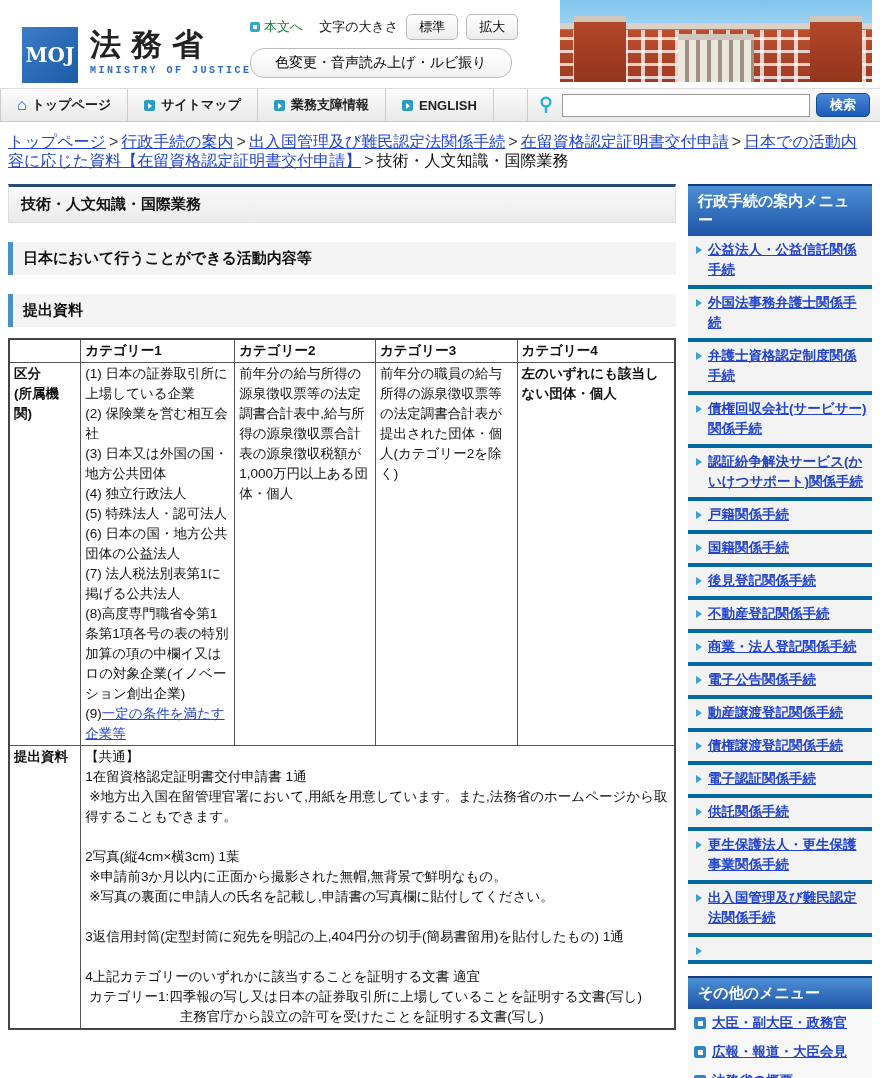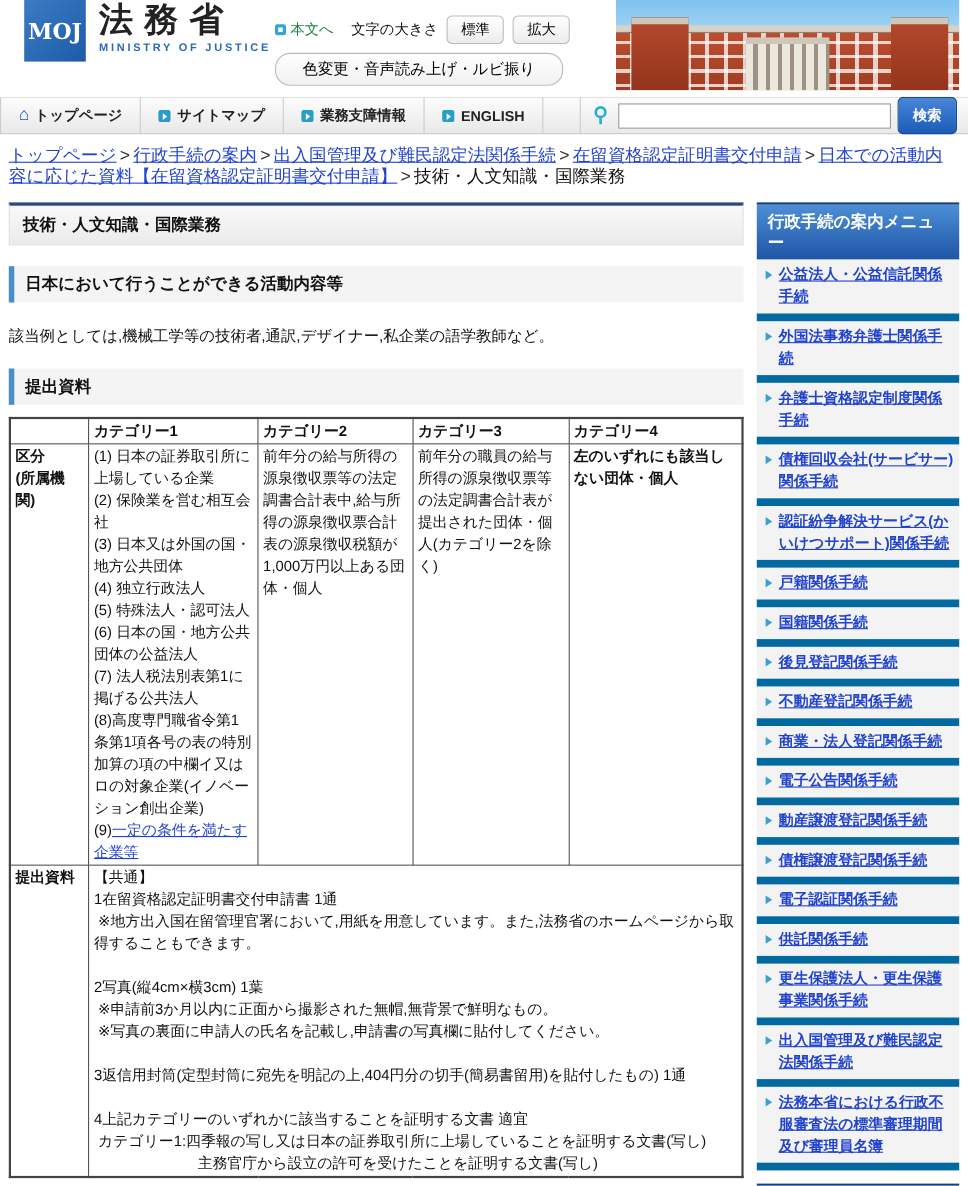--- a/index.html
+++ b/index.html
@@ -1,27 +1,27 @@
 <!DOCTYPE html>
 <html lang="ja"><head>
 <meta charset="utf-8">
 <style>
   * { margin:0; padding:0; box-sizing:border-box; }
   html,body { width:880px; height:1078px; overflow:hidden; background:#fff;
     font-family:"Liberation Sans","DejaVu Sans",sans-serif; color:#111; }
 
   
   .header { position:relative; height:88px; background:#fff; }
-  .logo-wrap { position:absolute; left:22px; top:0; display:flex; align-items:flex-start;justify-content:center; }
+  .logo-wrap { position:absolute; left:22px; top:27px; display:flex; align-items:flex-start;justify-content:center; }
   .logo-mark { width:56px; height:56px; background:linear-gradient(135deg,#3b7cc4,#1d5ba8);
     color:#fff; display:flex; align-items:center; justify-content:center;
     font-family:"DejaVu Serif","Liberation Serif",serif; font-weight:bold; font-size:20px; }
   .logo-text { margin-left:12px; }
   .site-name { font-size:31px; font-weight:bold; letter-spacing:10px; color:#222; line-height:36px; }
-  .site-name-en { font-size:10px; font-weight:bold; letter-spacing:2.5px; color:#2b6bb8; margin-top:2px; }
+  .site-name-en { font-size:10px; font-weight:bold; letter-spacing:2.5px; color:#2b6bb8; margin-top:2px;font-family:Liberation Mono, monospace; }
   .util { position:absolute; left:250px; top:14px; width:300px; }
   .util-row1 { display:flex; align-items:center; font-size:13px; }
   .skip-icon { width:10px; height:10px; background:#35a6cc; border-radius:2px; display:inline-block;
     margin-right:4px; position:relative; }
   .skip-icon::after { content:''; position:absolute; left:3px; top:3px; width:4px; height:4px; background:#fff; }
   .skip-label { margin-right:16px; }
   .fs-label { margin-right:8px; }
   .fs-btn { font-size:13px; padding:3px 12px; background:linear-gradient(#fff,#ececec);
     border:1px solid #bbb; border-radius:5px; margin-right:8px; cursor:pointer; }
   .acc-btn { margin-top:8px; font-size:14px; padding:5px 24px; background:linear-gradient(#fff,#f1f1f1);
@@ -49,21 +49,21 @@
     font-size:13px; font-weight:bold; color:#222; cursor:pointer; }
   .nav-item:first-child { border-left:1px solid #ccc; }
   .home-icon { color:#1a5cb8; font-size:16px; margin-right:5px; line-height:1; }
   .sq-icon { width:11px; height:11px; background:#2a9cc8; border-radius:2px; margin-right:6px;
     position:relative; flex-shrink:0; }
   .sq-icon::after { content:''; position:absolute; left:4px; top:3px; width:0; height:0;
     border-left:4px solid #fff; border-top:3px solid transparent; border-bottom:3px solid transparent; }
   .nav-search { margin-left:auto; display:flex; align-items:center; padding:0 10px; border-left:1px solid #ccc; }
   .mag { margin-right:8px; }
   .search-input { width:248px; height:23px; border:1px solid #9a9a9a; background:#fff; padding:0 4px; font-size:13px; }
-  .search-btn { margin-left:6px; height:34px; padding:0 13px; font-size:13px; font-weight:bold; color:#fff;
+  .search-btn { margin-left:6px; height:24px; padding:0 13px; font-size:13px; font-weight:bold; color:#fff;
     background:linear-gradient(#4a86d8,#1a5cb8); border:1px solid #164a92; border-radius:5px; cursor:pointer; }
 
   
   .breadcrumb { padding:10px 8px 6px 8px; font-size:16px; line-height:19px; color:#222; }
   .bc-link { color:#2244cc; text-decoration:underline; }
   .bc-sep { color:#333; margin:0 3px; }
   .bc-current { color:#111; }
 
   
   .main-wrap { display:flex; padding:8px 8px 0 8px; align-items:flex-start; }
@@ -84,21 +84,21 @@
   .doc-table th { font-weight:bold; }
   .c0 { width:71px; } .c1 { width:152px; } .c2 { width:139px; } .c3 { width:140px; } .c4 { width:156px;font-weight:bold; }
   .pre { white-space:pre-wrap; }
   .cell-link { color:#2244cc; text-decoration:underline; }
 
   
   .menu-box { margin-bottom:12px; }
   .menu-header { background:linear-gradient(#4d8fd6,#1e55a6); border-top:2px solid #123c7a;
     color:#fff; font-size:15px; font-weight:bold; padding:6px 10px; }
   .menu-list { list-style:none; background:#f3f3f3; }
-  .menu-item { display:flex; align-items:flex-start; padding:4px 4px 5px 8px; border-bottom:7px solid #0369a1; cursor:pointer; }
+  .menu-item { display:flex; align-items:flex-start; padding:4px 4px 5px 8px; border-bottom:4px solid #0369a1; cursor:pointer; }
   .menu-link { color:#2244cc; text-decoration:underline; font-size:13.5px; font-weight:bold; line-height:20px; }
   .tri-icon { width:0; height:0; border-left:6px solid #3aa0d0; border-top:4px solid transparent;
     border-bottom:4px solid transparent; margin:6px 6px 0 0; flex-shrink:0; }
   .menu-list2 { list-style:none; background:#f8f8f8; }
   .menu-list2 .menu-item { border-bottom:none; padding:4px 4px 5px 6px; }
   .sqw-icon { width:12px; height:12px; background:#2e86c8; border-radius:2px; margin:4px 6px 0 0;
     position:relative; flex-shrink:0; }
   .sqw-icon::after { content:''; position:absolute; left:3.5px; top:3.5px; width:5px; height:5px; background:#fff; }
 </style>
 </head>
@@ -163,21 +163,20 @@
 <div class="breadcrumb"><a href="#" class="bc-link">トップページ</a><span class="bc-sep">&gt;</span><a href="#" class="bc-link">行政手続の案内</a><span class="bc-sep">&gt;</span><a href="#" class="bc-link">出入国管理及び難民認定法関係手続</a><span class="bc-sep">&gt;</span><a href="#" class="bc-link">在留資格認定証明書交付申請</a><span class="bc-sep">&gt;</span><a href="#" class="bc-link">日本での活動内容に応じた資料【在留資格認定証明書交付申請】</a><span class="bc-sep">&gt;</span><span class="bc-current">技術・人文知識・国際業務</span></div>
 
 <div class="main-wrap">
 
   <div class="content">
     <div class="page-title">技術・人文知識・国際業務</div>
 
     <div class="section-bar">日本において行うことができる活動内容等</div>
 
     <div class="body-text">
-      <div>該当例としては,機械工学等の技術者,通訳,デザイナー,私企業の語学教師など。</div>
     </div>
 
     <div class="section-bar">提出資料</div>
 
     <table class="doc-table">
       <tbody>
           <tr>
         <th class="c0"></th>
         <th class="c1">カテゴリー1</th>
         <th class="c2">カテゴリー2</th>
@@ -289,21 +288,20 @@
           <li class="menu-item">
             <span class="tri-icon"></span>
             <a href="#" class="menu-link">更生保護法人・更生保護事業関係手続</a>
           </li>
           <li class="menu-item">
             <span class="tri-icon"></span>
             <a href="#" class="menu-link">出入国管理及び難民認定法関係手続</a>
           </li>
           <li class="menu-item">
             <span class="tri-icon"></span>
-            <a href="#" class="menu-link">法務本省における行政不服審査法の標準審理期間及び審理員名簿</a>
           </li>
         </ul>
     </div>
     <div class="menu-box">
       <div class="menu-header">その他のメニュー</div>
       <ul class="menu-list2">
           <li class="menu-item">
             <span class="sqw-icon"></span>
             <a href="#" class="menu-link">大臣・副大臣・政務官</a>
           </li>

